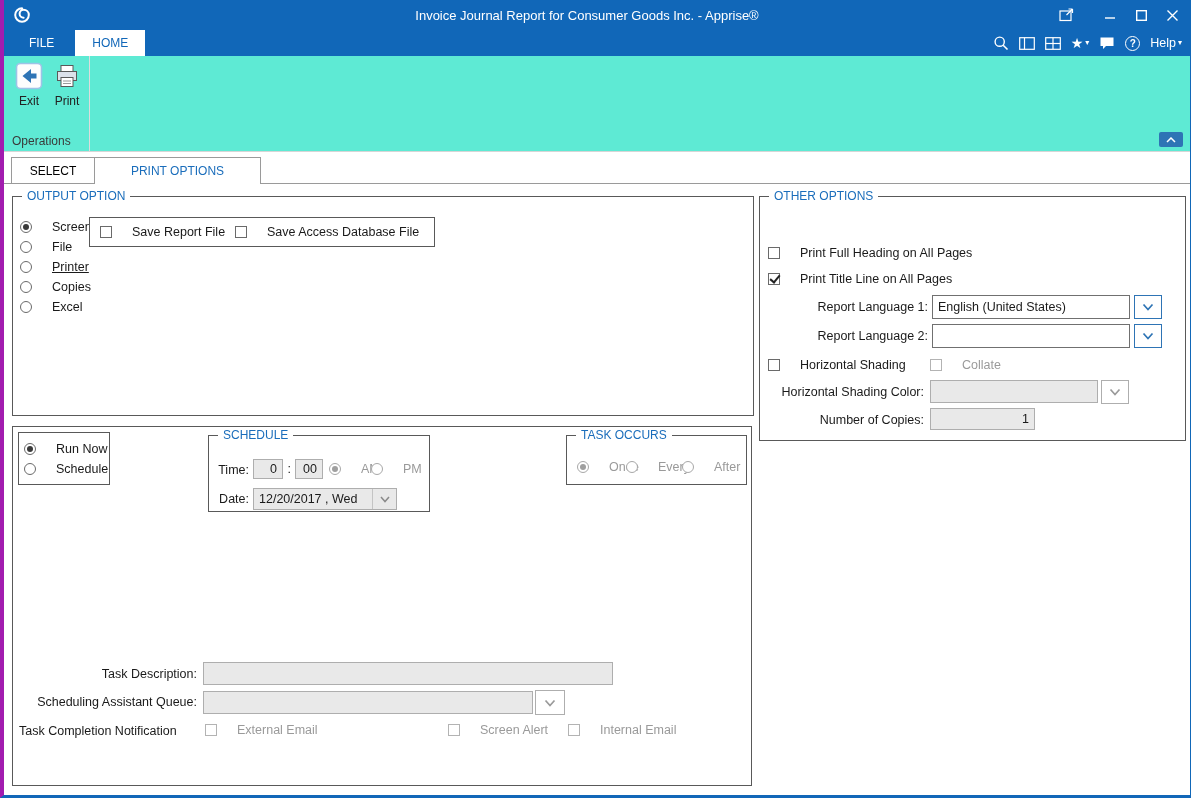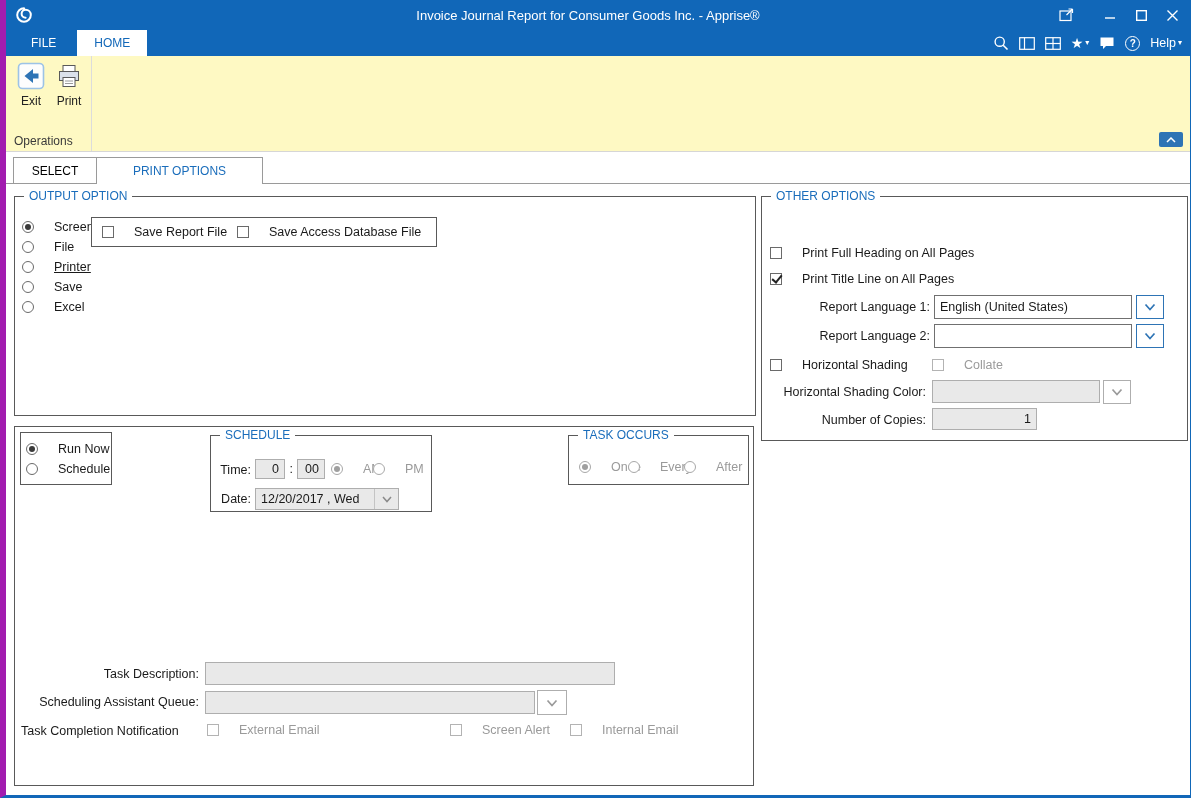--- a/index.html
+++ b/index.html
@@ -1,18 +1,18 @@
 <!DOCTYPE html>
 <html><head>
 <meta charset="utf-8">
 <style>
   * { margin:0; padding:0; box-sizing:border-box; }
   body { font-family:"Liberation Sans", sans-serif; background:#cfcfcf; }
   #window { position:relative; width:1191px; height:798px; background:#fff; overflow:hidden;
-            border-left:6px solid #a21caf; border-right:1px solid #1167b8; border-bottom:3px solid #1167b8;
+            border-left:4px solid #a21caf; border-right:1px solid #1167b8; border-bottom:3px solid #1167b8;
             color:#1a1a1a; font-size:12.5px; }
 
   
   .titlebar { position:absolute; top:0; left:0; right:0; height:30px; background:#1167b8; }
   .app-icon { position:absolute; left:8px; top:5px; }
   .title { position:absolute; left:120px; right:140px; top:0; height:30px;
            display:flex; align-items:center; justify-content:center; color:#fff; font-size:13px; white-space:nowrap; }
   .tb-controls { position:absolute; right:2px; top:0; height:30px; display:flex; align-items:center; }
   .tb-btn { width:31px; height:30px; display:flex; align-items:center; justify-content:center; cursor:default; }
   .tb-btn.first { margin-right:14px; }
@@ -23,21 +23,21 @@
   .menutab.active { background:#fff; color:#1167b8; margin-left:4px; }
   .menu-icons { position:absolute; right:8px; top:0; height:26px; display:flex; align-items:center; gap:10px; color:#fff; }
   .mi { display:flex; align-items:center; gap:2px; }
   .help-q { width:15px; height:15px; border:1.3px solid #fff; border-radius:50%; font-size:10px; font-weight:bold;
             display:flex; align-items:center; justify-content:center; }
   .caret { font-size:8px; line-height:1; }
   .star-glyph { font-size:14px; line-height:1; }
   .help-text { font-size:12.5px; }
 
   
-  .ribbon { position:absolute; top:56px; left:0; right:0; height:96px; background:#fef9c3; border-bottom:1px solid #d6d6d6; }
+  .ribbon { position:absolute; top:56px; left:0; right:0; height:96px; background:#5eead4; border-bottom:1px solid #d6d6d6; }
   .ribbon-btn { position:absolute; top:6px; width:38px; display:flex; flex-direction:column; align-items:center; gap:1px; }
   .ribbon-btn .lbl { font-size:12px; color:#222; }
   .ribbon-group-label { position:absolute; left:8px; bottom:3px; font-size:12px; color:#3a3a3a; }
   .ribbon-sep { position:absolute; left:85px; top:0; bottom:0; width:1px; background:#dcdcdc; }
   .collapse-btn { position:absolute; right:7px; bottom:4px; width:24px; height:15px; background:#2e74b5; border-radius:2px;
                   display:flex; align-items:center; justify-content:center; }
 
   
   .tabstrip { position:absolute; top:157px; left:7px; display:flex; z-index:3; }
   .ptab { height:26px; border:1px solid #9a9a9a; border-bottom:none; background:#fff;
@@ -201,21 +201,21 @@
       <div class="row" style="left:7px; top:42px;">
         <span class="radio"></span>
         <span class="lab">File</span>
       </div>
       <div class="row" style="left:7px; top:62px;text-decoration:underline;">
         <span class="radio"></span>
         <span class="lab">Printer</span>
       </div>
       <div class="row" style="left:7px; top:82px;">
         <span class="radio"></span>
-        <span class="lab">Save</span>
+        <span class="lab">Copies</span>
       </div>
       <div class="row" style="left:7px; top:102px;">
         <span class="radio"></span>
         <span class="lab">Excel</span>
       </div>
 
       <div class="groupbox" style="left:76px; top:20px; width:346px; height:30px;">
         <div class="row" style="left:10px; top:6px;">
           <span class="checkbox"></span>
           <span class="lab">Save Report File</span>

